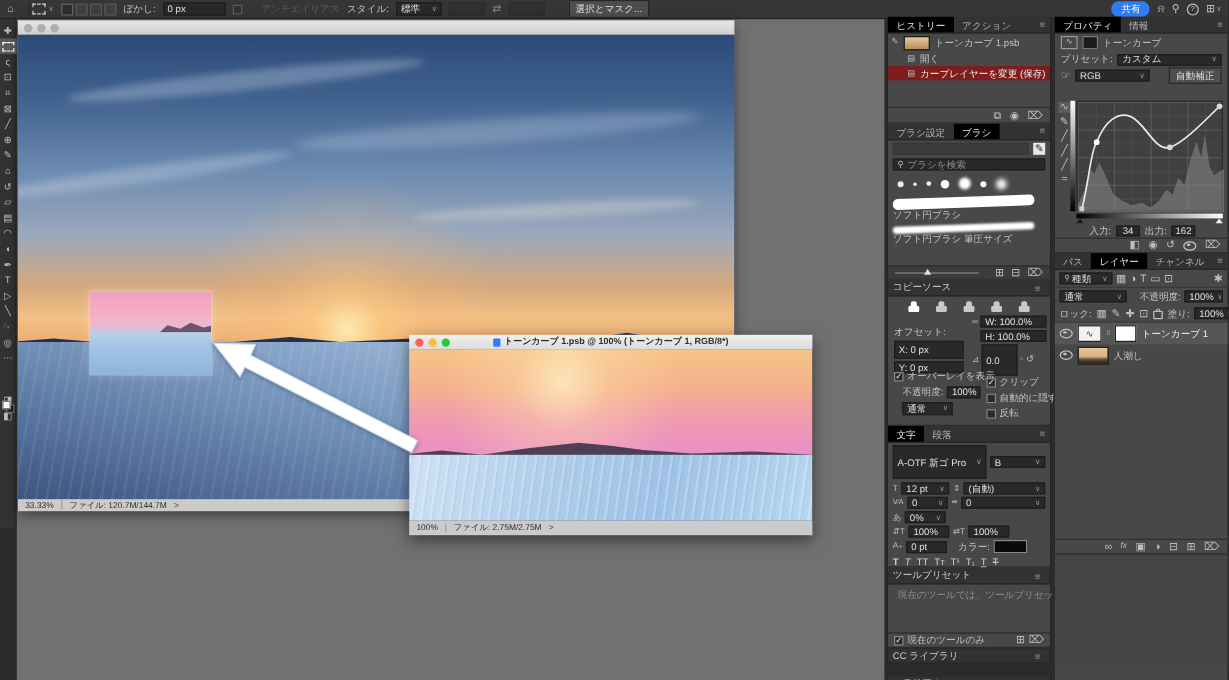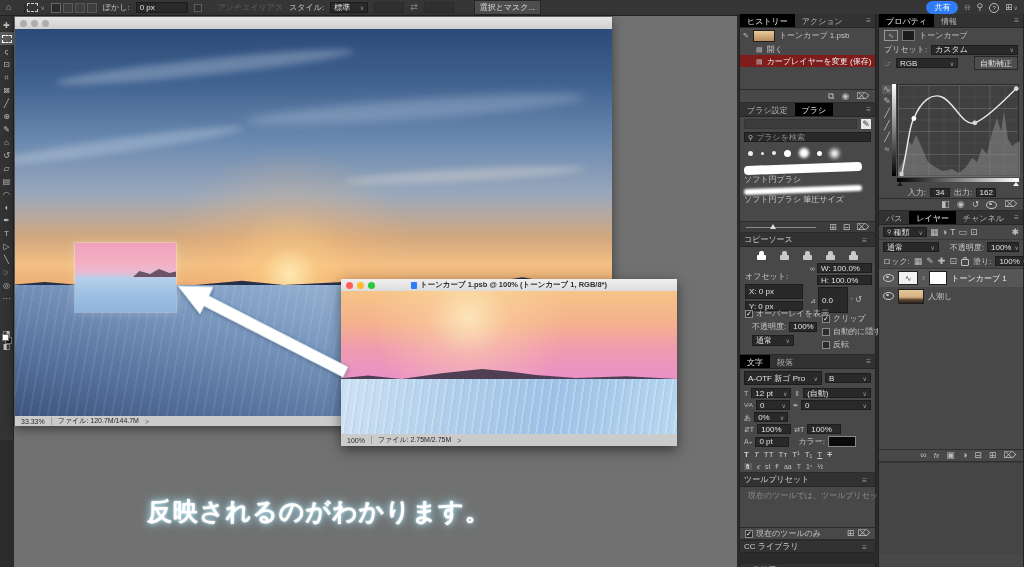--- a/index.html
+++ b/index.html
@@ -108,22 +108,20 @@
     <div class="abs" style="left:2px;top:318px;width:11px;height:11px">
       <span class="abs" style="left:3px;top:3px;width:7px;height:7px;background:#1a1a1a;border:1px solid #777"></span>
       <span class="abs" style="left:0;top:0;width:7px;height:7px;background:#fff;border:1px solid #777"></span>
     </div>
     <div class="tool" style="margin-top:22px">◨</div>
     <div class="tool">◧</div>
   </div>
 
   <div class="abs" style="left:14px;top:16px;width:723px;height:551px;background:#717171">
 
-    <div class="abs" style="left:133px;top:479px;font-size:25px;font-weight:bold;letter-spacing:1px;color:#fff;
-                text-shadow:0 0 2px #fff,0 0 6px rgba(165,225,240,.95),0 0 12px rgba(150,215,235,.8)">反映されるのがわかります。</div>
 
     <div class="abs" style="left:1px;top:1px;width:597px;height:409px;box-shadow:0 3px 10px rgba(0,0,0,.45);z-index:2">
       <div class="winbar" style="height:12px;font-size:8px">
         <span class="abs r" style="left:5px;top:0;height:12px;gap:4px">
           <span class="tl" style="background:#adadad"></span>
           <span class="tl" style="background:#adadad"></span>
           <span class="tl" style="background:#adadad"></span>
         </span>
       </div>
 
@@ -337,21 +335,21 @@
     </div>
   </div>
 
   <div class="abs panel" style="left:739px;top:355px;width:137px;height:117px">
     <div class="tabbar">
       <span class="tab on">文字</span>
       <span class="tab">段落</span>
       <span class="pmenu">≡</span>
     </div>
     <div class="r" style="padding:2px 4px;gap:3px">
-      <span class="vbox ddl" style="width:78px;height:14px">
+      <span class="vbox ddl" style="width:78px;height:28px">
           <span>A-OTF 新ゴ Pro</span>
         </span>
       <span class="vbox ddl" style="flex:1;height:10px">
           <span>B</span>
         </span>
     </div>
     <div class="r" style="padding:1px 4px;gap:3px">
       <span class="ic" style="font-size:7px">T</span>
       <span class="vbox ddl" style="width:40px;height:10px">
           <span>12 pt</span>

